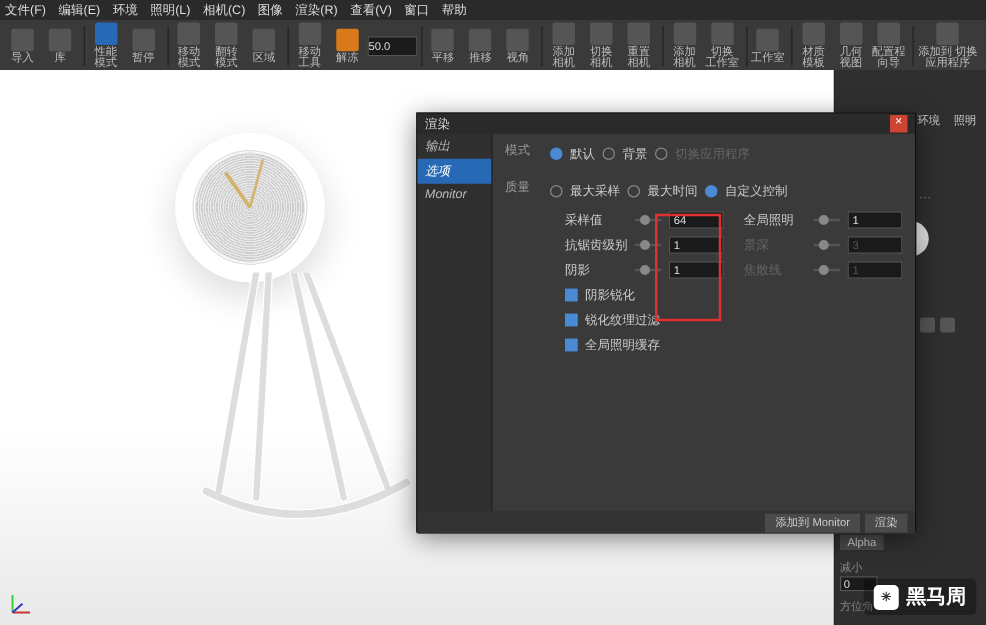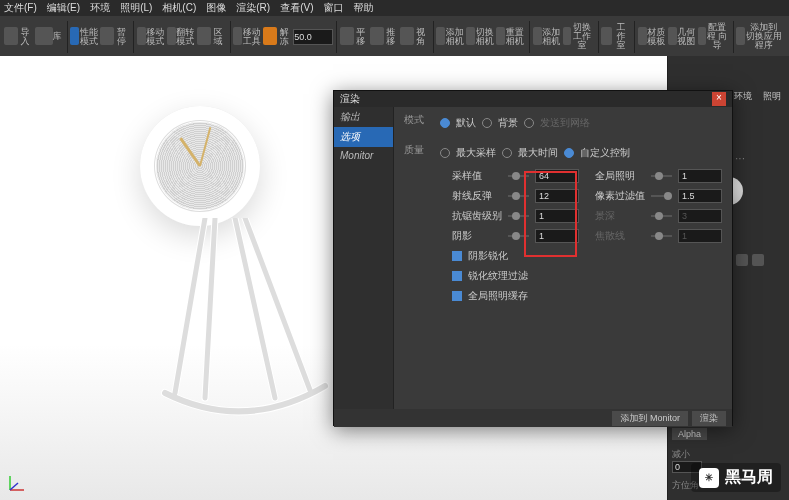--- a/index.html
+++ b/index.html
@@ -4,21 +4,21 @@
 <style>
 * { margin: 0; padding: 0; box-sizing: border-box; font-family: "Microsoft YaHei", sans-serif; }
 body { width: 789px; height: 500px; background: #3a3a3a; color: #ccc; font-size: 10px; overflow: hidden; position: relative; }
 
 
 .menubar { height: 16px; background: #2a2a2a; display: flex; align-items: center; padding: 0 4px; font-size: 10px; color: #ddd; }
 .menubar span { margin-right: 10px; cursor: pointer; }
 
 
 .toolbar { height: 42px; background: #3a3a3a; border-bottom: 1px solid #222; display: flex; align-items: center; padding: 0 4px; }
-.tool-btn { display: flex; flex-direction: row; align-items: center; justify-content: center; min-width: 28px; height: 40px; margin-right: 2px; cursor: pointer; }
+.tool-btn { display: flex; flex-direction: column; align-items: center; justify-content: center; min-width: 28px; height: 40px; margin-right: 2px; cursor: pointer; }
 .tool-btn .tico { width: 18px; height: 18px; background: #555; border-radius: 2px; margin-bottom: 1px; }
 .tool-btn .tlbl { font-size: 9px; color: #bbb; text-align: center; line-height: 9px; }
 .tool-btn.orange .tico { background: #d97a1a; }
 .tool-btn.blue .tico { background: #2869b5; }
 .tool-sep { width: 1px; height: 32px; background: #222; margin: 0 3px; }
 .spin { background: #1a1a1a; color: #ddd; border: 1px solid #555; width: 40px; height: 16px; font-size: 9px; padding: 0 0; }
 
 
 .main { position: absolute; top: 56px; left: 0; right: 0; bottom: 0; display: flex; }
 
@@ -299,21 +299,21 @@
       <div>Monitor</div>
     </div>
     <div class="dlg-right">
       <div class="field-row">
         <span class="section-label" style="width:30px;">模式</span>
         <span class="radio on"></span>
           <span>默认</span>
         <span class="radio"></span>
           <span>背景</span>
         <span class="radio"></span>
-          <span style="color:#666;">发送到网络</span>
+          <span style="color:#666;">切换应用程序</span>
       </div>
 
       <div class="field-row" style="margin-top:10px;">
         <span class="section-label" style="width:30px;">质量</span>
         <span class="radio"></span>
           <span>最大采样</span>
         <span class="radio"></span>
           <span>最大时间</span>
         <span class="radio on"></span>
           <span>自定义控制</span>
@@ -326,32 +326,20 @@
               <div class="slider-thumb"></div>
             </div>
           <input class="num-input" value="64" style="">
           <span style="width:50px;margin-left:10px;">全局照明</span>
           <div class="slider-track">
               <div class="slider-thumb"></div>
             </div>
           <input class="num-input" value="1" style="">
         </div>
         <div class="field-row">
-          <span style="width:50px;">射线反弹</span>
-          <div class="slider-track">
-              <div class="slider-thumb"></div>
-            </div>
-          <input class="num-input" value="12" style="">
-          <span style="width:50px;margin-left:10px;">像素过滤值</span>
-          <div class="slider-track">
-              <div class="slider-thumb" style="left:60%;"></div>
-            </div>
-          <input class="num-input" value="1.5" style="">
-        </div>
-        <div class="field-row">
           <span style="width:50px;">抗锯齿级别</span>
           <div class="slider-track">
               <div class="slider-thumb"></div>
             </div>
           <input class="num-input" value="1" style="">
           <span style="width:50px;margin-left:10px;color:#666;">景深</span>
           <div class="slider-track">
               <div class="slider-thumb"></div>
             </div>
           <input class="num-input" style="color: rgb(85, 85, 85);" value="3">

